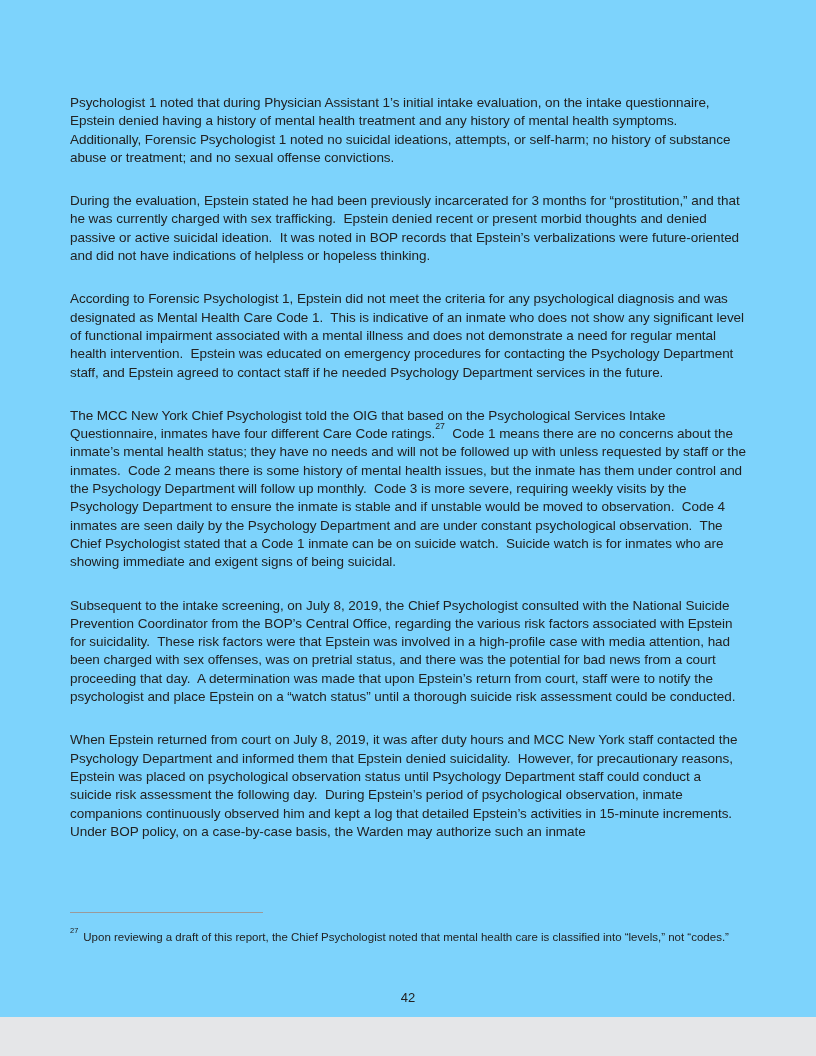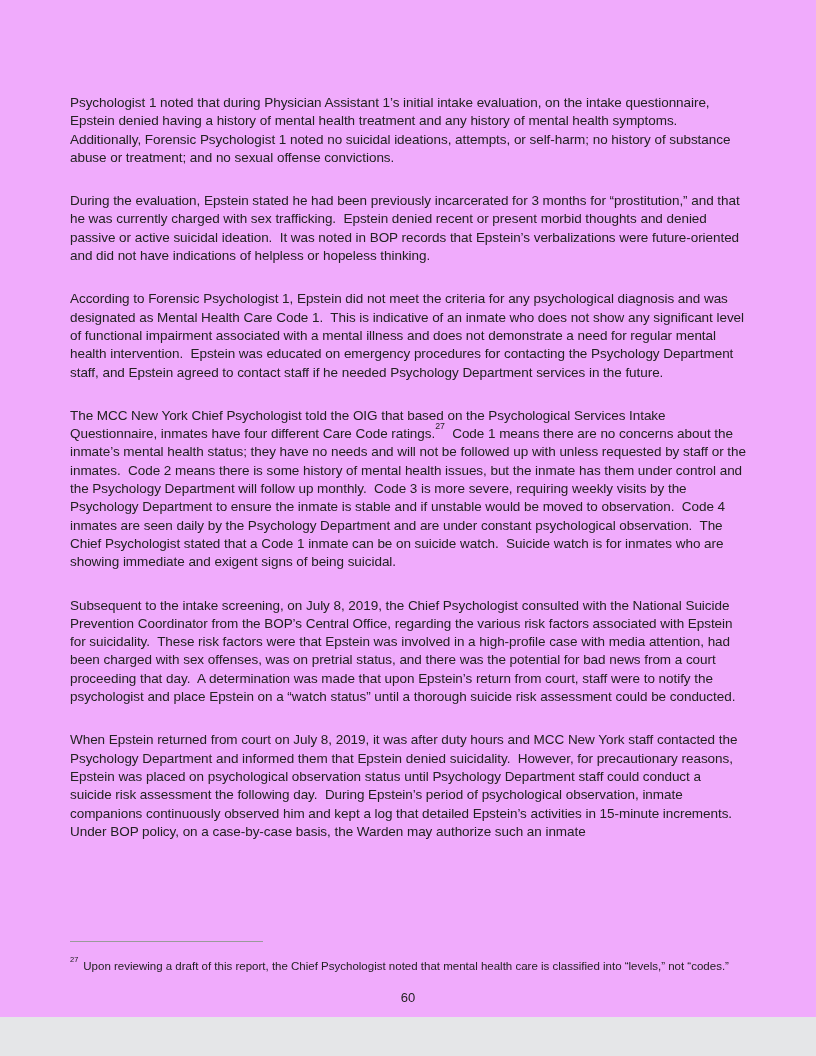--- a/index.html
+++ b/index.html
@@ -4,21 +4,21 @@
 <style>
   html, body {
     margin: 0;
     padding: 0;
     background: #ffffff;
   }
   .page {
     position: relative;
     width: 816px;
     height: 1056px;
-    background: #f0abfc;
+    background: #7dd3fc;
     overflow: hidden;
     font-family: "Liberation Sans", "DejaVu Sans", sans-serif;
     color: var(--text-color, #222222);
   }
   .content {
     position: absolute;
     top: 94px;
     left: 70px;
     width: 676px;
   }
@@ -32,21 +32,21 @@
   }
   .para sup, .footnote sup {
     font-size: 0.65em;
     line-height: 0;
     position: relative;
     top: -0.45em;
     margin-top: 8px;
   }
   .footnote-area {
     position: absolute;
-    top: 941px;
+    top: 912px;
     left: 70px;
     width: 676px;
   }
   .fn-rule {
     width: 193px;
     height: 1px;
     background: var(--separator-color, #9a9a9a);
     margin-bottom: 15px;
   }
   .footnote {
@@ -87,16 +87,16 @@
       <p class="para"><span>The MCC New York Chief Psychologist told the OIG that based on the Psychological Services Intake Questionnaire, inmates have four different Care Code ratings.</span><sup>27</sup><span>  Code 1 means there are no concerns about the inmate’s mental health status; they have no needs and will not be followed up with unless requested by staff or the inmates.  Code 2 means there is some history of mental health issues, but the inmate has them under control and the Psychology Department will follow up monthly.  Code 3 is more severe, requiring weekly visits by the Psychology Department to ensure the inmate is stable and if unstable would be moved to observation.  Code 4 inmates are seen daily by the Psychology Department and are under constant psychological observation.  The Chief Psychologist stated that a Code 1 inmate can be on suicide watch.  Suicide watch is for inmates who are showing immediate and exigent signs of being suicidal.</span></p>
       <p class="para"><span>Subsequent to the intake screening, on July 8, 2019, the Chief Psychologist consulted with the National Suicide Prevention Coordinator from the BOP’s Central Office, regarding the various risk factors associated with Epstein for suicidality.  These risk factors were that Epstein was involved in a high-profile case with media attention, had been charged with sex offenses, was on pretrial status, and there was the potential for bad news from a court proceeding that day.  A determination was made that upon Epstein’s return from court, staff were to notify the psychologist and place Epstein on a “watch status” until a thorough suicide risk assessment could be conducted.</span></p>
       <p class="para"><span>When Epstein returned from court on July 8, 2019, it was after duty hours and MCC New York staff contacted the Psychology Department and informed them that Epstein denied suicidality.  However, for precautionary reasons, Epstein was placed on psychological observation status until Psychology Department staff could conduct a suicide risk assessment the following day.  During Epstein’s period of psychological observation, inmate companions continuously observed him and kept a log that detailed Epstein’s activities in 15-minute increments.  Under BOP policy, on a case-by-case basis, the Warden may authorize such an inmate</span></p>
     </div>
 
   <div class="footnote-area">
     <div class="fn-rule"></div>
     <p class="footnote"><sup>27</sup><span class="fn-text">Upon reviewing a draft of this report, the Chief Psychologist noted that mental health care is classified into “levels,” not “codes.”</span></p>
   </div>
 
-  <div class="page-number">60</div>
+  <div class="page-number">42</div>
 
   <div class="footer-band"></div>
 </div>
 
 </body></html>

